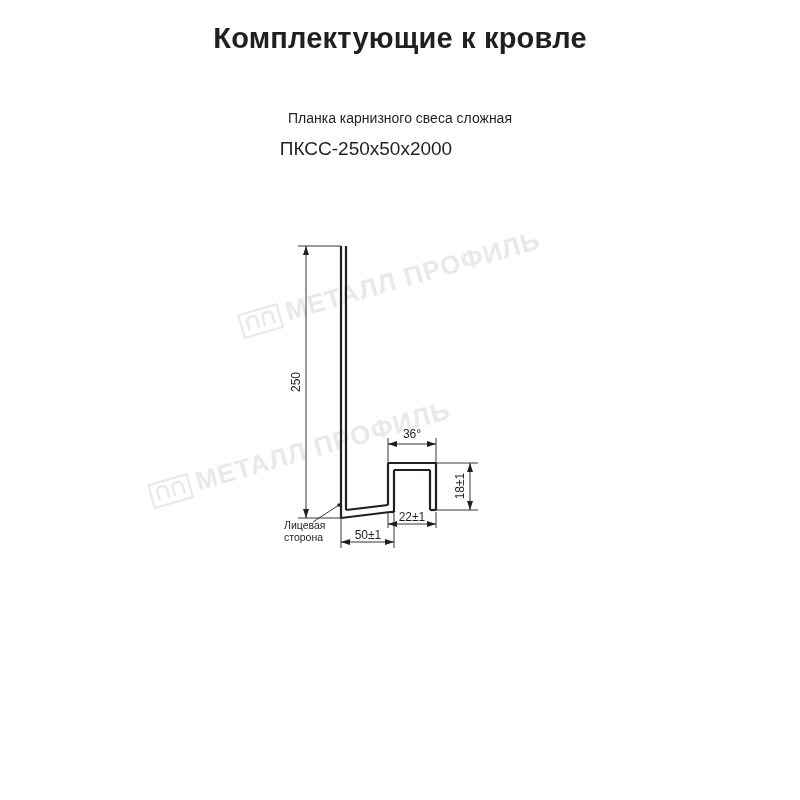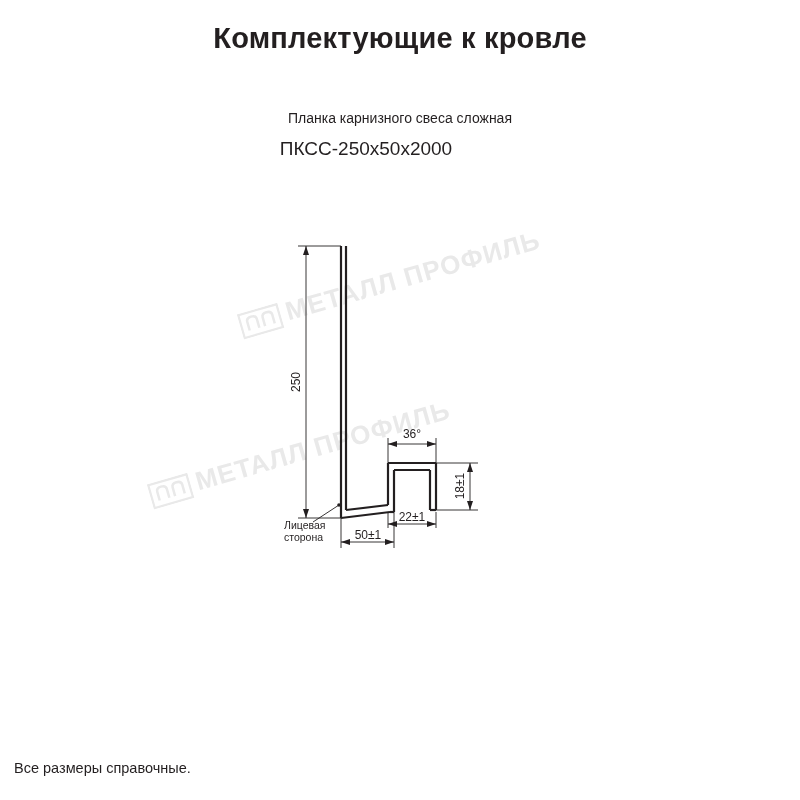--- a/index.html
+++ b/index.html
@@ -196,16 +196,15 @@
       <g stroke="#231f20" stroke-width="0.9" fill="none">
         <path d="M 201 325 L 175 342"></path>
         <circle cx="201" cy="325" r="1.8" fill="#231f20" stroke="none"></circle>
       </g>
       <text x="146" y="349" font-size="10.5" fill="#231f20" font-family="Liberation Sans, sans-serif">Лицевая</text>
       <text x="146" y="361" font-size="10.5" fill="#231f20" font-family="Liberation Sans, sans-serif">сторона</text>
     </svg>
   </div>
 
   <div class="footer">
-    <div>Все размеры справочные.</div>
   </div>
 
 </div>
 
 </body></html>

